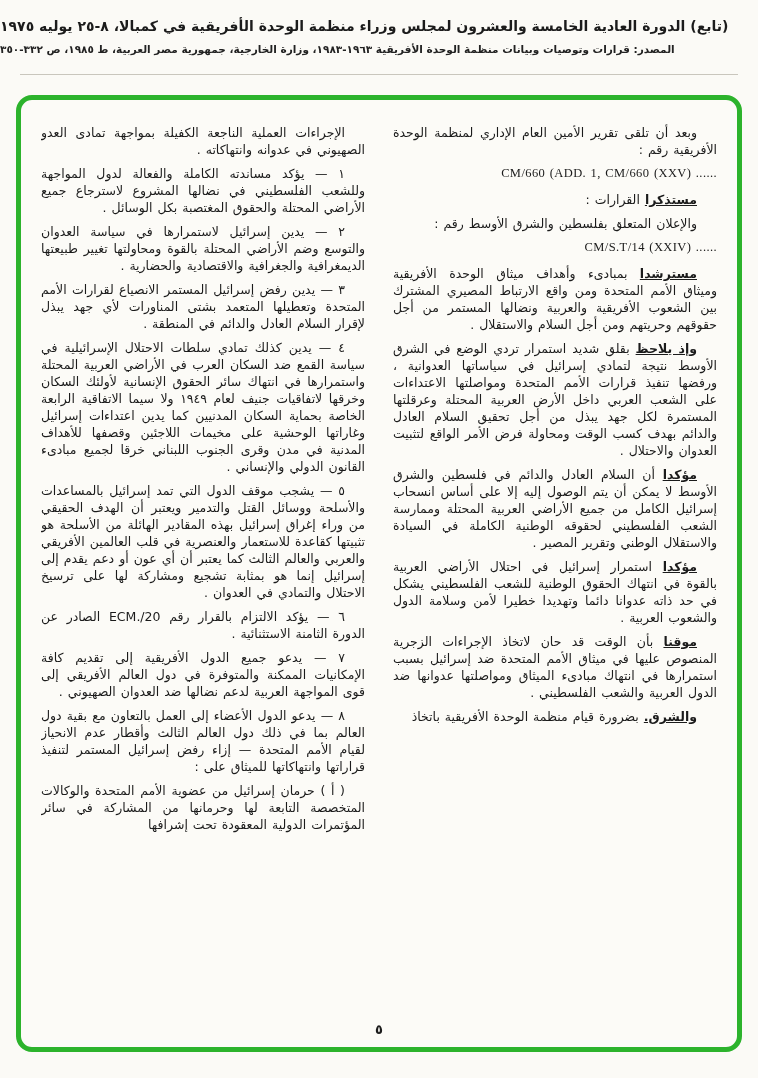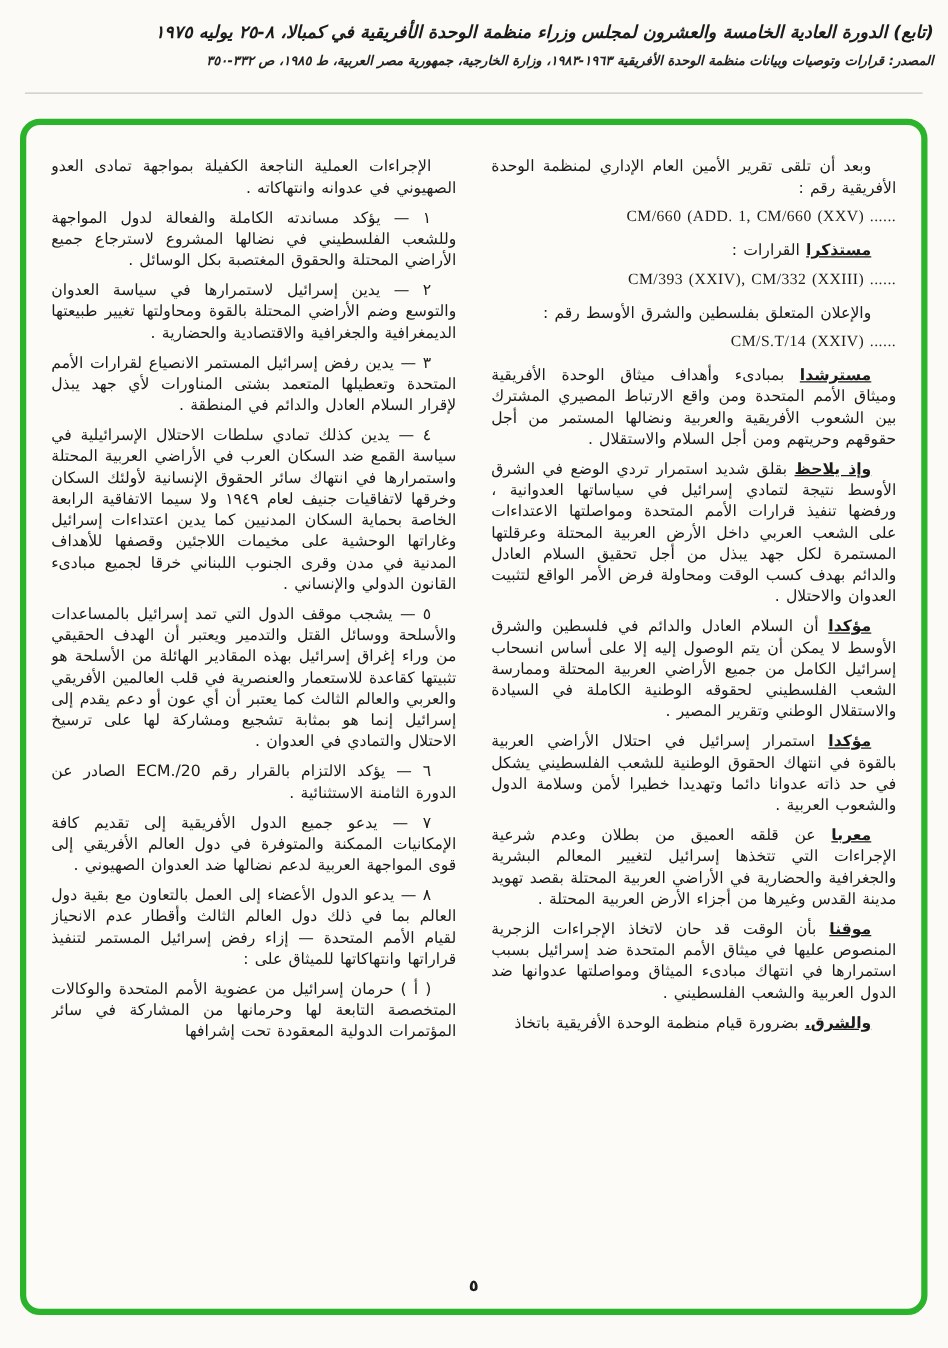--- a/index.html
+++ b/index.html
@@ -16,23 +16,22 @@
     inset: 0;
     width: 758px;
     height: 1078px;
   }
   
   .header {
     position: absolute;
     top: 18px;
     left: 0;
     right: 11px;
-    text-align: right;
+    text-align: left;
     direction: rtl;
-    font-style: italic;
   }
   .header-line1 {
     font-size: 14px;
     font-weight: bold;
     letter-spacing: 0.2px;
   }
   .header-line2 {
     margin-top: 9px;
     font-size: 10.5px;
     font-weight: bold;
@@ -112,28 +111,26 @@
   </div>
 
   <div class="header-rule"></div>
 
   <div class="frame">
     <div class="columns">
       <div class="col">
           <p class="para">وبعد أن تلقى تقرير الأمين العام الإداري لمنظمة الوحدة الأفريقية رقم :</p>
           <p class="para latin">CM/660 (ADD. 1, CM/660 (XXV) ......</p>
           <p class="para"><b>مستذكرا</b> القرارات :</p>
-          <p class="para latin">CM/393 (XXIV), CM/332 (XXIII) ......</p>
           <p class="para">والإعلان المتعلق بفلسطين والشرق الأوسط رقم :</p>
           <p class="para latin">CM/S.T/14 (XXIV) ......</p>
           <p class="para"><b>مسترشدا</b> بمبادىء وأهداف ميثاق الوحدة الأفريقية وميثاق الأمم المتحدة ومن واقع الارتباط المصيري المشترك بين الشعوب الأفريقية والعربية ونضالها المستمر من أجل حقوقهم وحريتهم ومن أجل السلام والاستقلال .</p>
           <p class="para"><b>وإذ يلاحظ</b> بقلق شديد استمرار تردي الوضع في الشرق الأوسط نتيجة لتمادي إسرائيل في سياساتها العدوانية ، ورفضها تنفيذ قرارات الأمم المتحدة ومواصلتها الاعتداءات على الشعب العربي داخل الأرض العربية المحتلة وعرقلتها المستمرة لكل جهد يبذل من أجل تحقيق السلام العادل والدائم بهدف كسب الوقت ومحاولة فرض الأمر الواقع لتثبيت العدوان والاحتلال .</p>
           <p class="para"><b>مؤكدا</b> أن السلام العادل والدائم في فلسطين والشرق الأوسط لا يمكن أن يتم الوصول إليه إلا على أساس انسحاب إسرائيل الكامل من جميع الأراضي العربية المحتلة وممارسة الشعب الفلسطيني لحقوقه الوطنية الكاملة في السيادة والاستقلال الوطني وتقرير المصير .</p>
           <p class="para"><b>مؤكدا</b> استمرار إسرائيل في احتلال الأراضي العربية بالقوة في انتهاك الحقوق الوطنية للشعب الفلسطيني يشكل في حد ذاته عدوانا دائما وتهديدا خطيرا لأمن وسلامة الدول والشعوب العربية .</p>
-          <p class="para"><b>معربا</b> عن قلقه العميق من بطلان وعدم شرعية الإجراءات التي تتخذها إسرائيل لتغيير المعالم البشرية والجغرافية والحضارية في الأراضي العربية المحتلة بقصد تهويد مدينة القدس وغيرها من أجزاء الأرض العربية المحتلة .</p>
           <p class="para"><b>موقنا</b> بأن الوقت قد حان لاتخاذ الإجراءات الزجرية المنصوص عليها في ميثاق الأمم المتحدة ضد إسرائيل بسبب استمرارها في انتهاك مبادىء الميثاق ومواصلتها عدوانها ضد الدول العربية والشعب الفلسطيني .</p>
           <p class="para"><b>والشرق.</b> بضرورة قيام منظمة الوحدة الأفريقية باتخاذ</p>
         </div>
       <div class="col">
           <p class="para">الإجراءات العملية الناجعة الكفيلة بمواجهة تمادى العدو الصهيوني في عدوانه وانتهاكاته .</p>
           <p class="para">١ — يؤكد مساندته الكاملة والفعالة لدول المواجهة وللشعب الفلسطيني في نضالها المشروع لاسترجاع جميع الأراضي المحتلة والحقوق المغتصبة بكل الوسائل .</p>
           <p class="para">٢ — يدين إسرائيل لاستمرارها في سياسة العدوان والتوسع وضم الأراضي المحتلة بالقوة ومحاولتها تغيير طبيعتها الديمغرافية والجغرافية والاقتصادية والحضارية .</p>
           <p class="para">٣ — يدين رفض إسرائيل المستمر الانصياع لقرارات الأمم المتحدة وتعطيلها المتعمد بشتى المناورات لأي جهد يبذل لإقرار السلام العادل والدائم في المنطقة .</p>
           <p class="para">٤ — يدين كذلك تمادي سلطات الاحتلال الإسرائيلية في سياسة القمع ضد السكان العرب في الأراضي العربية المحتلة واستمرارها في انتهاك سائر الحقوق الإنسانية لأولئك السكان وخرقها لاتفاقيات جنيف لعام ١٩٤٩ ولا سيما الاتفاقية الرابعة الخاصة بحماية السكان المدنيين كما يدين اعتداءات إسرائيل وغاراتها الوحشية على مخيمات اللاجئين وقصفها للأهداف المدنية في مدن وقرى الجنوب اللبناني خرقا لجميع مبادىء القانون الدولي والإنساني .</p>
           <p class="para">٥ — يشجب موقف الدول التي تمد إسرائيل بالمساعدات والأسلحة ووسائل القتل والتدمير ويعتبر أن الهدف الحقيقي من وراء إغراق إسرائيل بهذه المقادير الهائلة من الأسلحة هو تثبيتها كقاعدة للاستعمار والعنصرية في قلب العالمين الأفريقي والعربي والعالم الثالث كما يعتبر أن أي عون أو دعم يقدم إلى إسرائيل إنما هو بمثابة تشجيع ومشاركة لها على ترسيخ الاحتلال والتمادي في العدوان .</p>

